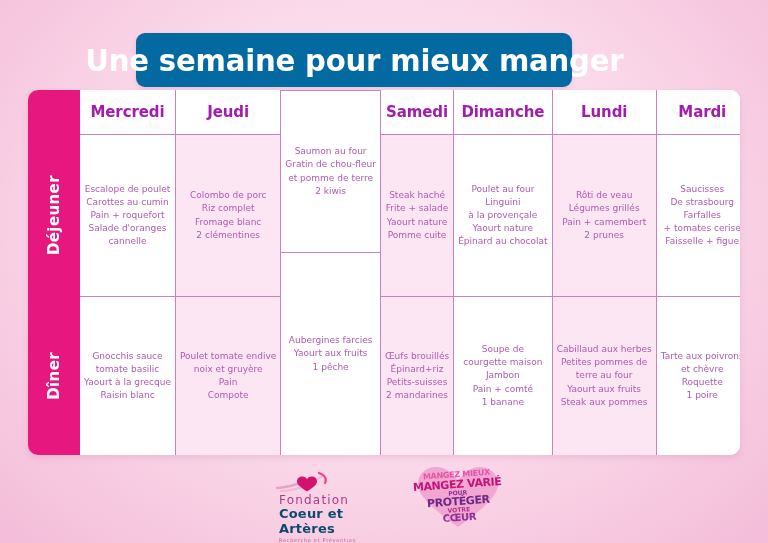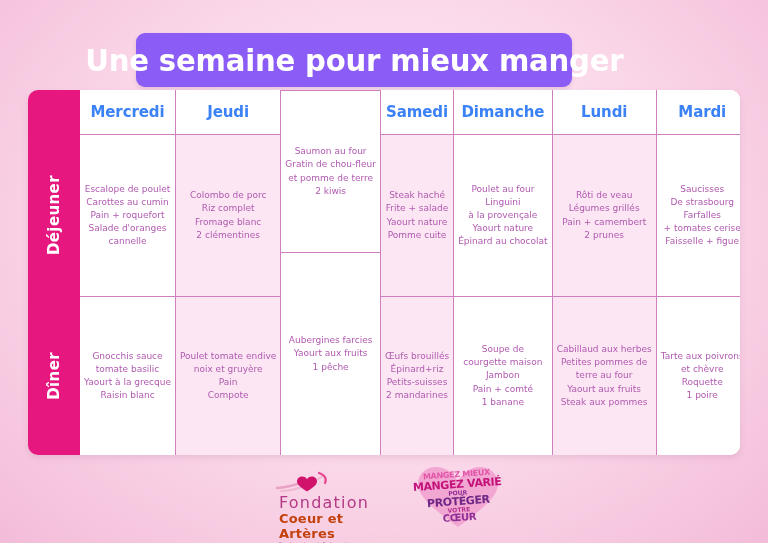--- a/index.html
+++ b/index.html
@@ -15,21 +15,21 @@
     position: relative;
   }
 
   
   .title-banner {
     position: absolute;
     left: 136px;
     top: 33px;
     width: 436px;
     height: 54px;
-    background: #8b5cf6;
+    background: #0369a1;
     border-radius: 9px;
     display: flex;
     align-items: center;
     justify-content: center;
     box-shadow: 0 2px 4px rgba(140, 80, 140, 0.18);
   }
   .title-text {
     color: #ffffff;
     font-size: 31px;
     font-weight: bold;
@@ -98,21 +98,21 @@
 
   .day-head {
     flex: 0 0 44px;
     display: flex;
     align-items: center;
     justify-content: center;
     background: #ffffff;
   }
   .daycol.alt .day-head { background: #ffffff; }
   .day-name {
-    color: #3b82f6;
+    color: #a21caf;
     font-size: 15px;
     font-weight: bold;
     letter-spacing: -0.1px;
     white-space: nowrap;
   }
 
   .meal-cell {
     display: flex;
     flex-direction: column;
     align-items: center;
@@ -155,28 +155,28 @@
     padding-top: 8px;
     text-align: center;
   }
   .fonda-mark {
     position: relative;
     height: 24px;
     width: 100%;
   }
   .fonda-name1 {
     color: #b43a86;
-    font-size: 16px;
+    font-size: 12px;
     letter-spacing: 1.2px;
     line-height: 1.1;
     text-align: left;
     padding-left: 12px;
   }
   .fonda-name2 {
-    color: #c2410c;
+    color: #0c4a6e;
     font-size: 13px;
     font-weight: bold;
     letter-spacing: 0.2px;
     line-height: 1.15;
     text-align: left;
     padding-left: 12px;
   }
   .fonda-sub {
     color: #c25a9a;
     font-size: 5px;

